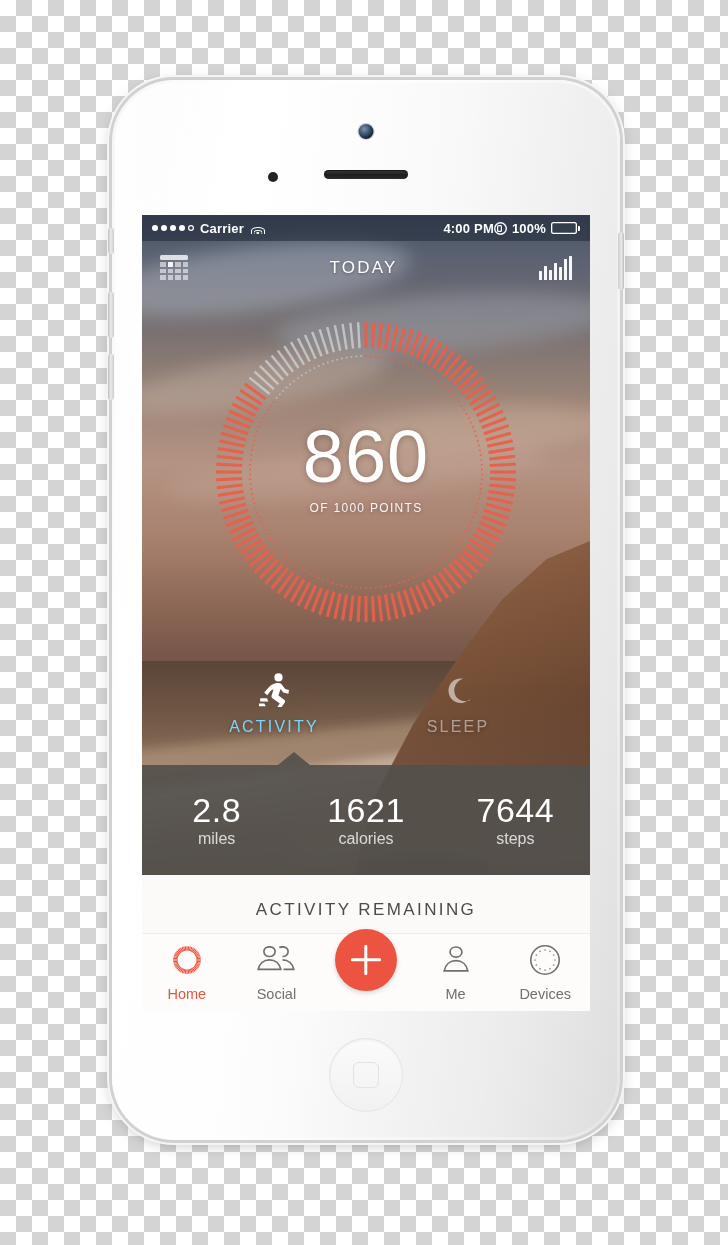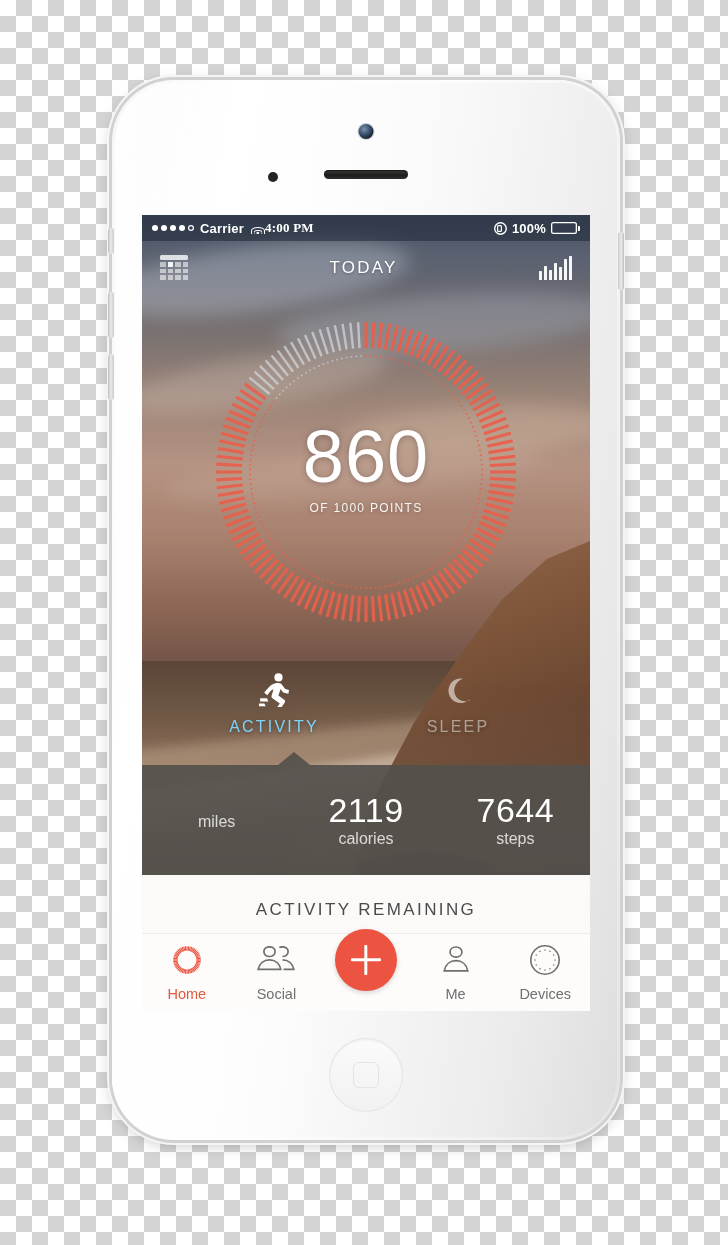--- a/index.html
+++ b/index.html
@@ -184,21 +184,21 @@
   #carrier-label { margin-right: 6px; }
   #wifi-icon { display: inline-block; width: 15px; height: 12px; position: relative; }
   #wifi-icon i {
     position: absolute; left: 50%; bottom: 0; transform: translateX(-50%);
     border: 1.6px solid #fff; border-bottom: none; border-radius: 50% 50% 0 0;
     display: block;
   }
   #wifi-icon i:nth-child(1) { width: 14px; height: 7px; }
   #wifi-icon i:nth-child(2) { width: 9px;  height: 4.5px; }
   #wifi-icon i:nth-child(3) { width: 3.4px; height: 1.8px; border-radius: 50%; background: #fff; border: none; }
-  #status-center { flex: 1; text-align: left; font-family: Liberation Serif, serif; }
+  #status-center { flex: 1; text-align: right; }
   #status-right { display: flex; align-items: center; gap: 5px; }
   #rotation-lock-icon {
     width: 13px; height: 13px; border-radius: 50%;
     box-shadow: inset 0 0 0 1.4px #fff;
     position: relative;
   }
   #rotation-lock-icon::after {
     content: ""; position: absolute; left: 3.2px; top: 3px;
     width: 5px; height: 7px; border-radius: 1.5px;
     box-shadow: inset 0 0 0 1.2px #fff;
@@ -727,24 +727,25 @@
             <path d="M21.5 23.4 C14.3 25.9 6.9 21.3 6.9 13.9 C6.9 8.6 10.4 4.1 15.2 2.6 C8.0 1.1 1.4 6.6 1.4 14.1 C1.4 21.9 8.9 27.6 16.3 25.3 C18.3 24.7 20.1 23.6 21.5 22.1 Z" fill="rgba(255,255,255,0.55)" transform="translate(3,1) scale(1.05)"></path>
           </svg>
         </div>
         <div class="mode-label">SLEEP</div>
       </div>
     </div>
 
     <div id="stats-bar">
       <div id="stats-notch"></div>
       <div class="stat">
+        <div class="stat-value">2.8</div>
         <div class="stat-unit">miles</div>
       </div>
       <div class="stat">
-        <div class="stat-value">2119</div>
+        <div class="stat-value">1621</div>
         <div class="stat-unit">calories</div>
       </div>
       <div class="stat">
         <div class="stat-value">7644</div>
         <div class="stat-unit">steps</div>
       </div>
     </div>
 
     <div id="remaining-panel">
       <div id="remaining-title">ACTIVITY REMAINING</div>

